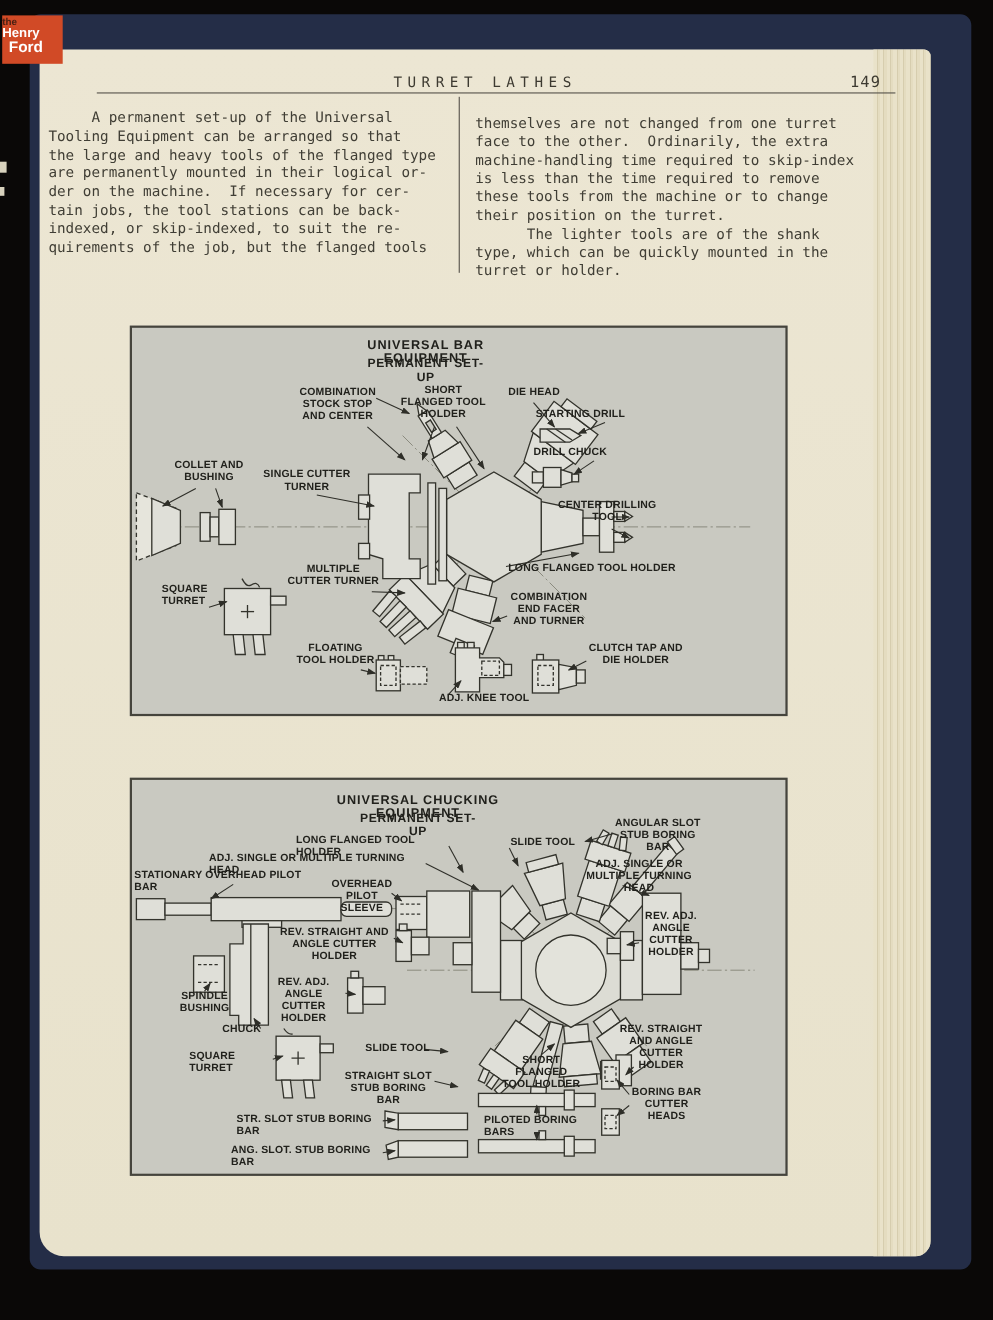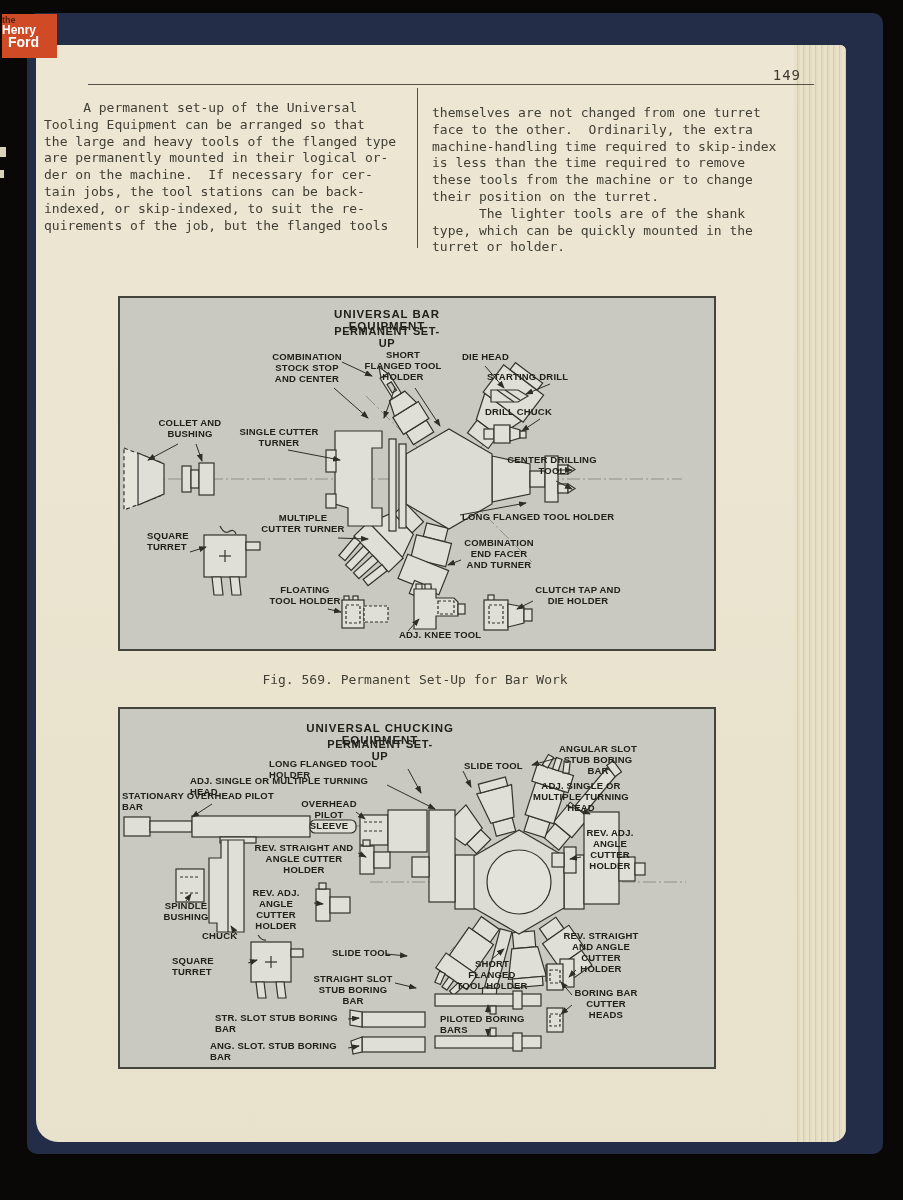--- a/index.html
+++ b/index.html
@@ -42,20 +42,21 @@
 </style>
 </head>
 <body>
 
 <div id="stage">
   <div class="cover"></div>
 
   <div class="page">
     <div class="edge-stripes"></div>
 
+    <div class="hdr-title">TURRET LATHES</div>
     <div class="hdr-num">149</div>
     <div class="hdr-rule"></div>
     <div class="col-divider"></div>
 
     <pre class="body-col" id="col-right">themselves are not changed from one turret
 face to the other.  Ordinarily, the extra
 machine-handling time required to skip-index
 is less than the time required to remove
 these tools from the machine or to change
 their position on the turret.
@@ -239,21 +240,20 @@
 TURRET</div>
       <div class="lbl" style="left:337px;top:239px;width:84px;text-align:center;">COMBINATION
 END FACER
 AND TURNER</div>
       <div class="lbl" style="left:149px;top:286px;width:72px;text-align:center;">FLOATING
 TOOL HOLDER</div>
       <div class="lbl" style="left:279px;top:331px;width:95px;">ADJ. KNEE TOOL</div>
       <div class="lbl" style="left:413px;top:286px;width:90px;text-align:center;">CLUTCH TAP AND
 DIE HOLDER</div>
     </div>
-    <div class="caption" id="cap569">Fig. 569.  Permanent Set-Up for Bar Work</div>
 
     <div class="fig" id="fig570">
       <svg width="594" height="358" viewBox="0 0 594 358">
         <defs>
           <marker id="ah2" markerWidth="8" markerHeight="6" refX="7" refY="3" orient="auto">
             <path d="M0,0L8,3L0,6Z" fill="#2e2e28"></path>
           </marker>
         </defs>
         <g stroke="#8a8a7d" stroke-width="0.9" fill="none">
           <line x1="4" y1="117" x2="300" y2="117" stroke-dasharray="13 3 2 3"></line>

